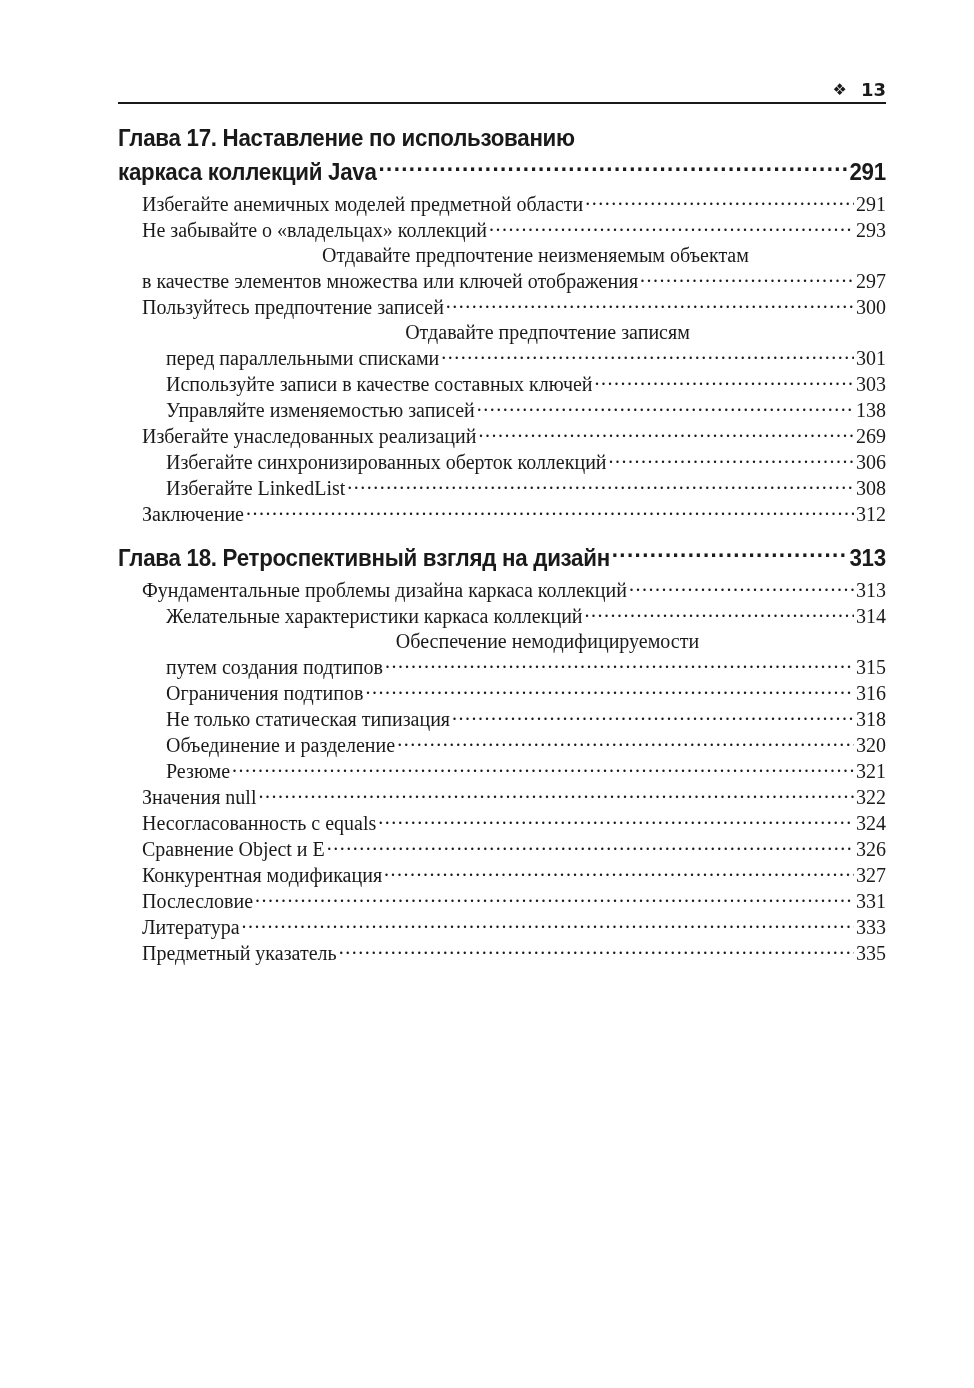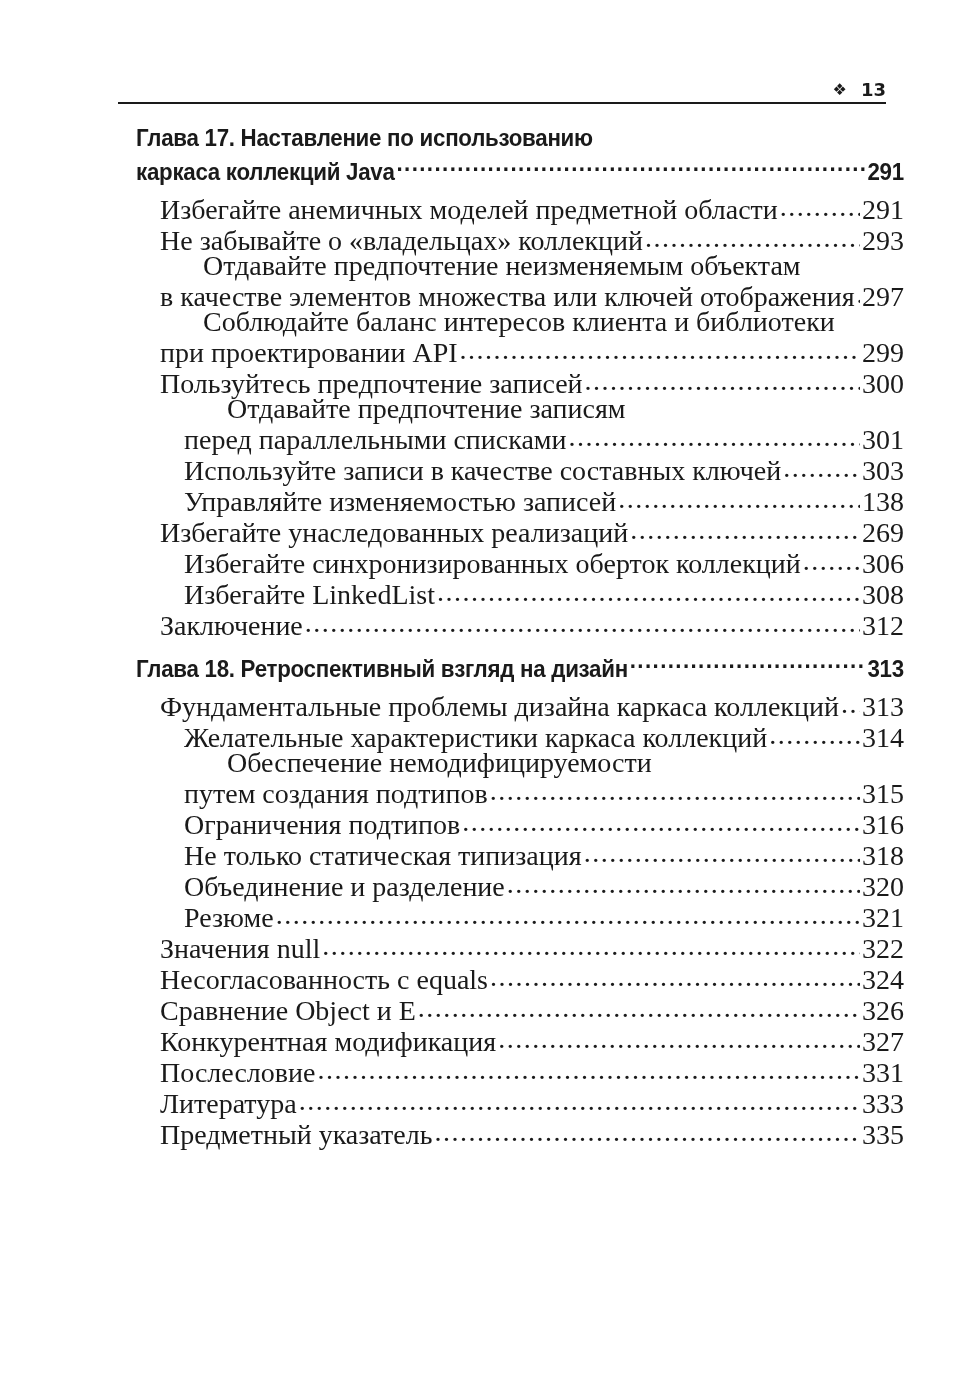--- a/index.html
+++ b/index.html
@@ -39,21 +39,21 @@
       position: absolute;
       top: 102px;
       left: 0;
       width: 768px;
       height: 2px;
       background: #1a1a1a;
     }
     .toc {
       position: absolute;
       top: 121px;
-      left: 18px;
+      left: 0;
       width: 768px;
     }
     .chapter {
       margin: 0;
     }
     .chapter + .chapter {
       margin-top: 14px;
     }
     .chapter-title {
       font-family: "Liberation Sans", sans-serif;
@@ -89,22 +89,23 @@
       white-space: nowrap;
     }
     .row .page-num {
       flex: 0 0 auto;
     }
     .entries {
       margin-top: 2px;
     }
     .entry {
       font-family: "Liberation Serif", serif;
-      font-size: 28px;
+      font-size: 20px;
       line-height: 25px;
+      text-align: center;
     }
     .entry.level-1 { padding-left: 24px; }
     .entry.level-2 { padding-left: 48px; }
     .entry .line1 {
       display: block;
       white-space: nowrap;
       margin-left: 43px;
     }
   </style>
 </head>
@@ -144,28 +145,20 @@
           </div>
           <div class="entry level-1">
             <span class="line1">Отдавайте предпочтение неизменяемым объектам</span>
             <div class="row">
               <span class="label">в качестве элементов множества или ключей отображения</span>
               <span class="leader"></span>
               <span class="page-num">297</span>
             </div>
           </div>
           <div class="entry level-1">
-            <span class="line1">Соблюдайте баланс интересов клиента и библиотеки</span>
-            <div class="row">
-              <span class="label">при проектировании API</span>
-              <span class="leader"></span>
-              <span class="page-num">299</span>
-            </div>
-          </div>
-          <div class="entry level-1">
             <div class="row">
               <span class="label">Пользуйтесь предпочтение записей</span>
               <span class="leader"></span>
               <span class="page-num">300</span>
             </div>
           </div>
           <div class="entry level-2">
             <span class="line1">Отдавайте предпочтение записям</span>
             <div class="row">
               <span class="label">перед параллельными списками</span>

